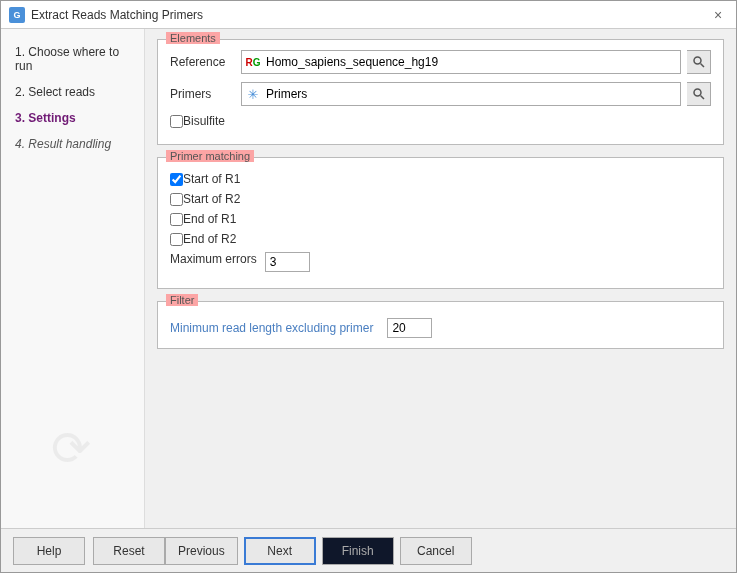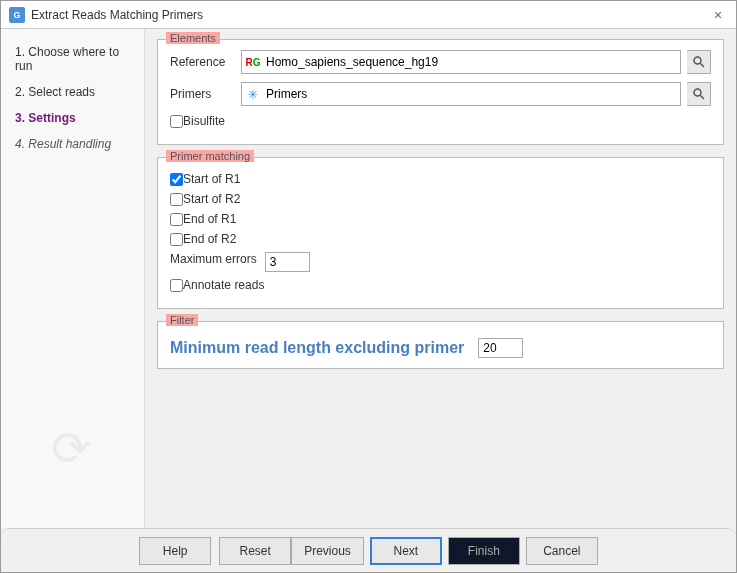--- a/index.html
+++ b/index.html
@@ -206,42 +206,40 @@
     }
     .max-errors-input {
       width: 45px;
       height: 20px;
       border: 1px solid #aaa;
       font-size: 12px;
       padding: 0 4px;
       background: #fff;
     }
     .min-length-label {
-      font-size: 16px;
+      font-size: 12px;
       color: #4a7fc1;
       margin-right: 6px;
-      font-weight: bold;
     }
     .min-length-input {
       width: 45px;
       height: 20px;
       border: 1px solid #aaa;
       font-size: 12px;
       padding: 0 4px;
       background: #fff;
     }
     .footer {
       height: 44px;
       border-top: 1px solid #ccc;
       background: #f0f0f0;
       display: flex;
       align-items: center;
       padding: 0 12px;
-      justify-content: center;
-      border-radius: 9px;
+      justify-content: flex-start;
     }
     .footer-left {
       display: flex;
       gap: 8px;
     }
     .footer-right {
       display: flex;
       gap: 6px;
     }
     .btn {
@@ -373,24 +371,20 @@
           <div class="checkbox-row">
             <input type="checkbox" id="end-r2-cb" style="">
             <label for="end-r2-cb">End of R2</label>
           </div>
 
           <div class="max-errors-row">
             <span class="max-errors-label">Maximum errors</span>
             <input class="max-errors-input" type="text" value="3" style="">
           </div>
 
-          <div class="checkbox-row">
-            <input type="checkbox" id="annotate-cb" style="">
-            <label for="annotate-cb">Annotate reads</label>
-          </div>
 
         </div>
       </div>
 
       <div class="group-box">
         <span class="group-box-label">Filter</span>
 
 
         <div style="display:flex; align-items:center; gap:8px; margin-top:6px;">
           <span class="min-length-label">Minimum read length excluding primer</span>

